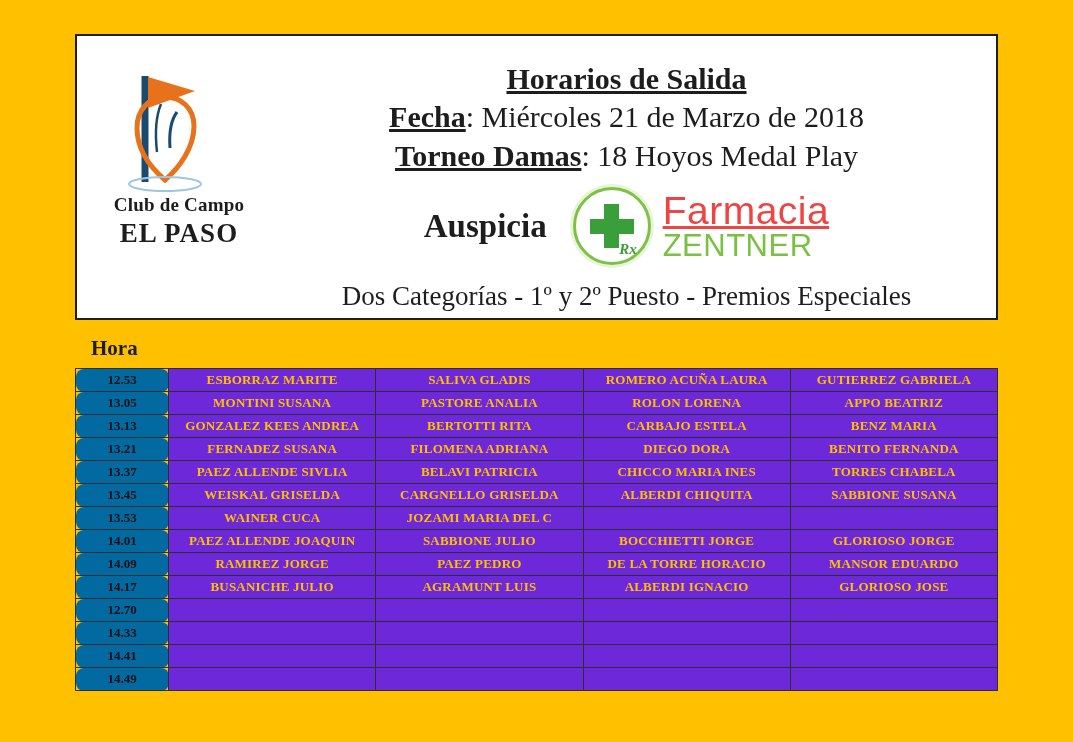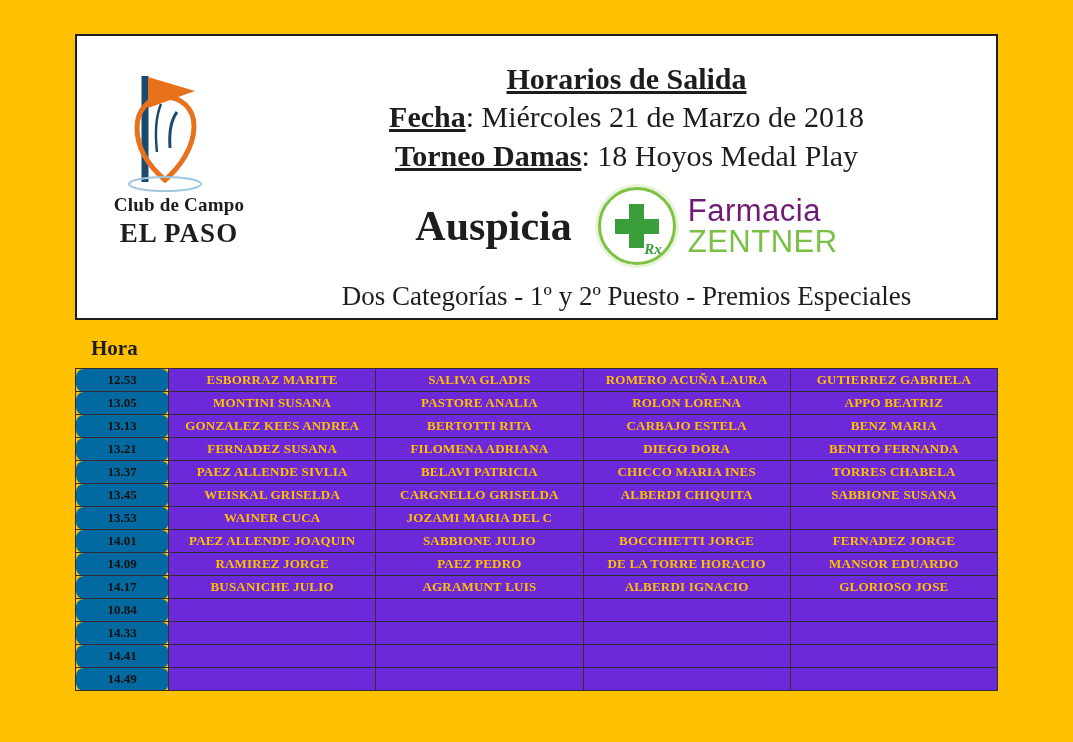--- a/index.html
+++ b/index.html
@@ -78,21 +78,21 @@
     font-size: 30px;
   }
   .auspicia-row {
     display: flex;
     align-items: center;
     justify-content: center;
     margin-top: 12px;
     gap: 26px;
   }
   .auspicia-label {
-    font-size: 42px;
+    font-size: 33px;
     font-weight: bold;
     color: #1d1d1d;
   }
   .pharma-logo {
     display: flex;
     align-items: center;
     gap: 12px;
   }
   .cross-badge {
     width: 72px;
@@ -133,23 +133,24 @@
     font-weight: bold;
     z-index: 2;
     margin-left: 8px;
   }
   .pharma-words {
     font-family: "Liberation Sans", sans-serif;
     line-height: 1.0;
     text-align: left;
   }
   .pharma-words .w1 {
-    font-size: 31px;
-    color: #701a75;
+    font-size: 39px;
+    color: #ef4444;
     letter-spacing: 0.5px;
+    text-decoration: underline;
   }
   .pharma-words .w2 {
     font-size: 31px;
     color: #7ac143;
     letter-spacing: 0.5px;
   }
   .subtitle {
     margin-top: 16px;
     font-size: 27px;
     color: #1d1d1d;
@@ -304,38 +305,38 @@
           <td class="player-cell">WAINER CUCA</td>
           <td class="player-cell">JOZAMI MARIA DEL C</td>
           <td class="player-cell"></td>
           <td class="player-cell"></td>
         </tr>
         <tr>
           <td class="time-cell">14.01</td>
           <td class="player-cell">PAEZ ALLENDE JOAQUIN</td>
           <td class="player-cell">SABBIONE JULIO</td>
           <td class="player-cell">BOCCHIETTI JORGE</td>
-          <td class="player-cell">FERNADEZ JORGE</td>
+          <td class="player-cell">GLORIOSO JORGE</td>
         </tr>
         <tr>
           <td class="time-cell">14.09</td>
           <td class="player-cell">RAMIREZ JORGE</td>
           <td class="player-cell">PAEZ PEDRO</td>
           <td class="player-cell">DE LA TORRE HORACIO</td>
           <td class="player-cell">MANSOR EDUARDO</td>
         </tr>
         <tr>
           <td class="time-cell">14.17</td>
           <td class="player-cell">BUSANICHE JULIO</td>
           <td class="player-cell">AGRAMUNT LUIS</td>
           <td class="player-cell">ALBERDI IGNACIO</td>
           <td class="player-cell">GLORIOSO JOSE</td>
         </tr>
         <tr>
-          <td class="time-cell">10.84</td>
+          <td class="time-cell">12.70</td>
           <td class="player-cell"></td>
           <td class="player-cell"></td>
           <td class="player-cell"></td>
           <td class="player-cell"></td>
         </tr>
         <tr>
           <td class="time-cell">14.33</td>
           <td class="player-cell"></td>
           <td class="player-cell"></td>
           <td class="player-cell"></td>

